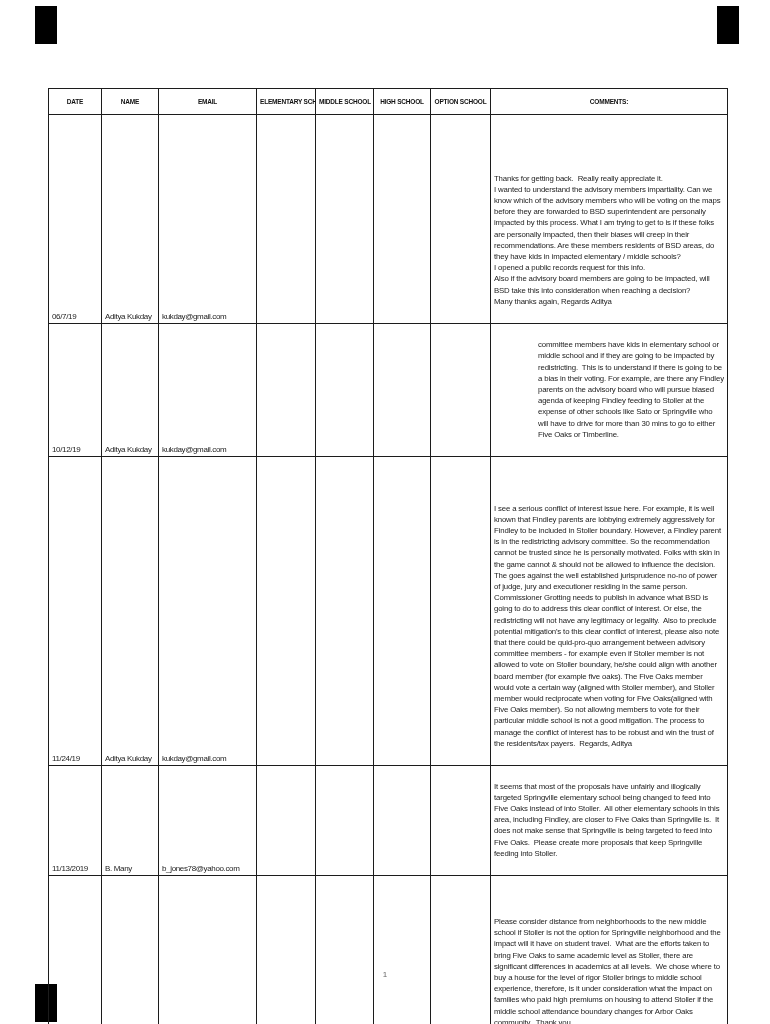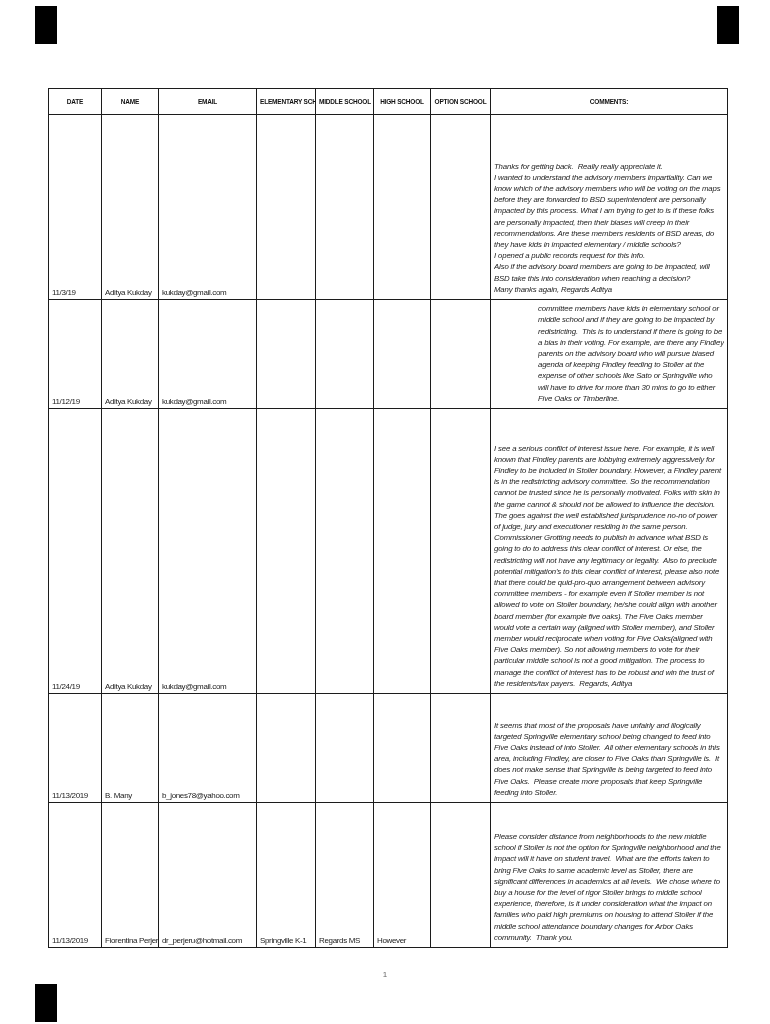--- a/index.html
+++ b/index.html
@@ -45,36 +45,36 @@
     vertical-align: middle;
     white-space: nowrap;
     color: #111;
   }
   .comments-table td.datacell {
     font-size: 8px;
     letter-spacing: -0.35px;
     white-space: nowrap;
     color: #222;
   }
-  .comments-table td.commentcell { padding: 4px 3px; font-style: italic; }
+  .comments-table td.commentcell { padding: 16px 3px; }
   .cbox {
     display: flex;
     flex-direction: column;
     justify-content: flex-end;
     overflow: hidden;
     font-size: 7.8px;
     letter-spacing: -0.15px;
     line-height: 11.2px;
     white-space: pre-wrap;
     color: #232323;
   }
   .r1 .cbox { height: 176px; }
   .r2 .cbox { height: 100px; margin-left: 44px; }
   .r3 .cbox { height: 276px; }
-  .r4 .cbox { height: 77px; margin-top: 23px; }
+  .r4 .cbox { height: 77px; }
   .r5 .cbox { height: 136px; }
   tr.r1 { height: 180px; }
   tr.r2 { height: 104px; }
   tr.r3 { height: 280px; }
   tr.r4 { height: 81px; }
   tr.r5 { height: 140px; }
 
   .page-number {
     position: absolute;
     left: 0;
@@ -111,38 +111,38 @@
       <th>NAME</th>
       <th>EMAIL</th>
       <th>ELEMENTARY SCHOOL</th>
       <th>MIDDLE SCHOOL</th>
       <th>HIGH SCHOOL</th>
       <th>OPTION SCHOOL</th>
       <th>COMMENTS:</th>
     </tr>
 
     <tr class="r1">
-      <td class="datacell">11/3/19</td>
+      <td class="datacell">06/7/19</td>
       <td class="datacell">Aditya Kukday</td>
       <td class="datacell">kukday@gmail.com</td>
       <td class="datacell"></td>
       <td class="datacell"></td>
       <td class="datacell"></td>
       <td class="datacell"></td>
       <td class="commentcell">
             <div class="cbox">Thanks for getting back.  Really really appreciate it.
 I wanted to understand the advisory members impartiality. Can we know which of the advisory members who will be voting on the maps before they are forwarded to BSD superintendent are personally impacted by this process. What I am trying to get to is if these folks are personally impacted, then their biases will creep in their recommendations. Are these members residents of BSD areas, do they have kids in impacted elementary / middle schools?
 I opened a public records request for this info.
 Also if the advisory board members are going to be impacted, will BSD take this into consideration when reaching a decision?
 Many thanks again, Regards Aditya</div>
           </td>
     </tr>
 
     <tr class="r2">
-      <td class="datacell">11/12/19</td>
+      <td class="datacell">10/12/19</td>
       <td class="datacell">Aditya Kukday</td>
       <td class="datacell">kukday@gmail.com</td>
       <td class="datacell"></td>
       <td class="datacell"></td>
       <td class="datacell"></td>
       <td class="datacell"></td>
       <td class="commentcell">
             <div class="cbox">For the current middle school redistricting advisory committee, I would like to know if the advisory committee members have kids in elementary school or middle school and if they are going to be impacted by redistricting.  This is to understand if there is going to be a bias in their voting. For example, are there any Findley parents on the advisory board who will pursue biased agenda of keeping Findley feeding to Stoller at the expense of other schools like Sato or Springville who will have to drive for more than 30 mins to go to either Five Oaks or Timberline.</div>
           </td>
     </tr>

